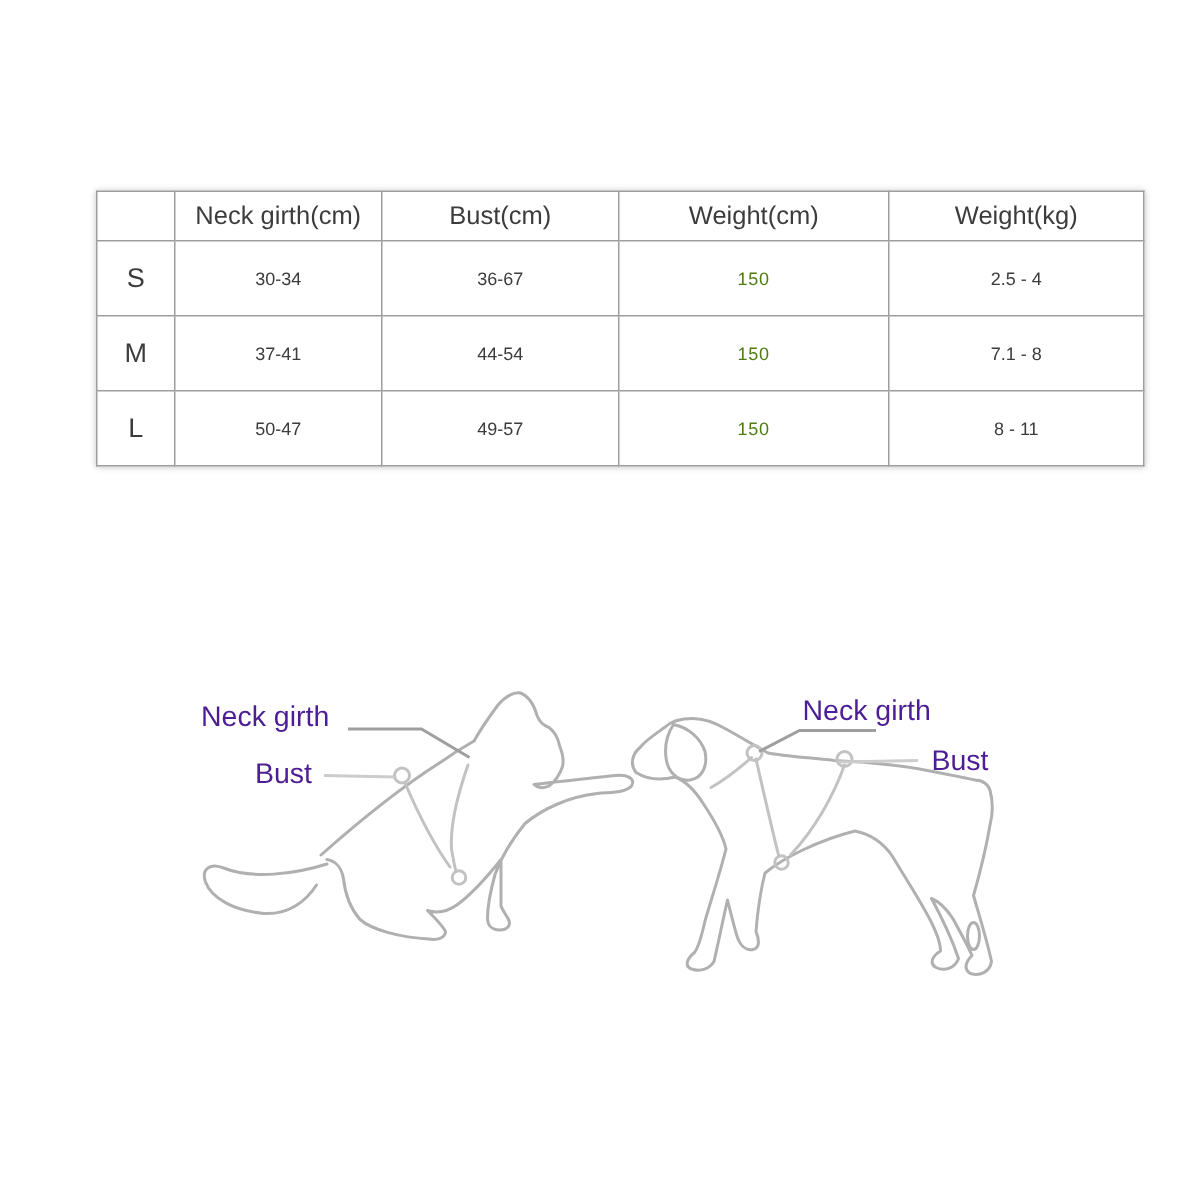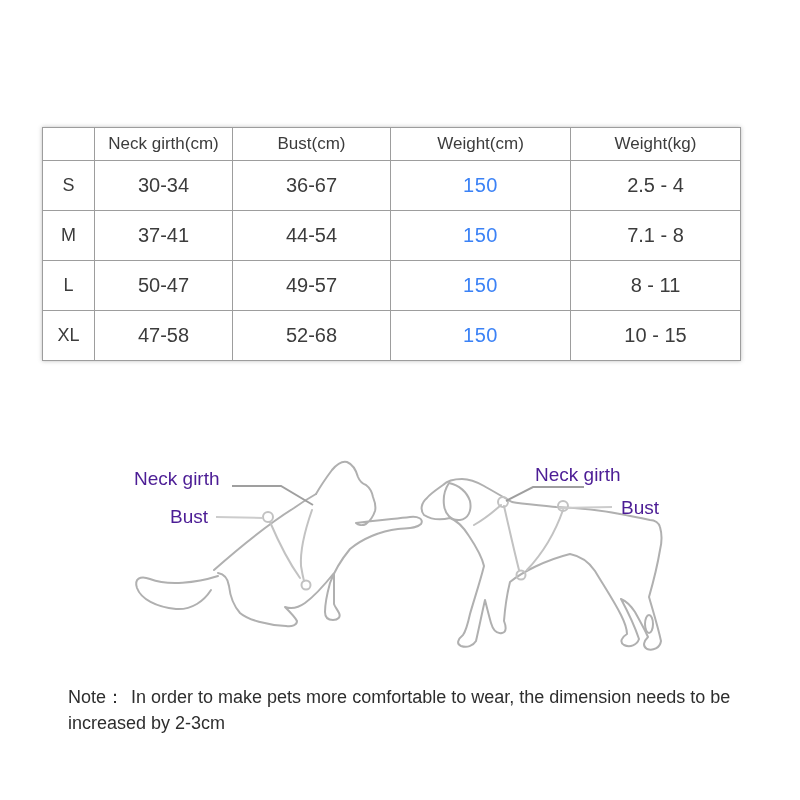--- a/index.html
+++ b/index.html
@@ -6,36 +6,36 @@
   body{background:#ffffff;}
   .canvas{
     position:relative;
     width:800px;height:800px;
     background:#ffffff;
     font-family:"Liberation Sans", sans-serif;
     overflow:hidden;
   }
   
   .size-table{
-    position:absolute;left:42px;top:127px;width:698px;
+    position:absolute;left:64px;top:127px;width:698px;
     border-collapse:collapse;table-layout:fixed;
     background:#ffffff;
     color:#3c3c3c;
     box-shadow:0 0 4px rgba(110,110,110,0.45);
   }
   .size-table th,.size-table td{
     border:1px solid #9d9d9d;
     text-align:center;vertical-align:middle;
     font-weight:normal;
     padding:0;
   }
   .size-table thead th{height:32px;font-size:17px;}
-  .size-table tbody td{height:49px;font-size:20px;}
+  .size-table tbody td{height:49px;font-size:12px;}
   .size-table td.size-cell{font-size:18px;}
-  .size-table td.len-cell{color:#3b82f6;letter-spacing:0.5px;}
+  .size-table td.len-cell{color:#4d7c0f;letter-spacing:0.5px;}
   
   .art{position:absolute;left:0;top:0;pointer-events:none;}
   .outline{fill:none;stroke:#b0b0b0;stroke-width:2;stroke-linecap:round;stroke-linejoin:round;}
   .harness{fill:none;stroke:#c2c2c2;stroke-width:2;stroke-linecap:round;}
   .leader-dark{fill:none;stroke:#9f9f9f;stroke-width:2;}
   .leader-light{fill:none;stroke:#cccccc;stroke-width:2;}
   .pet-label{
     position:absolute;font-size:19px;color:#4c1d95;white-space:nowrap;
   }
   
@@ -81,27 +81,20 @@
         <td>44-54</td>
         <td class="len-cell">150</td>
         <td>7.1 - 8</td>
       </tr>
       <tr>
         <td class="size-cell">L</td>
         <td>50-47</td>
         <td>49-57</td>
         <td class="len-cell">150</td>
         <td>8 - 11</td>
-      </tr>
-      <tr>
-        <td class="size-cell">XL</td>
-        <td>47-58</td>
-        <td>52-68</td>
-        <td class="len-cell">150</td>
-        <td>10 - 15</td>
       </tr>
     </tbody>
   </table>
 
   <svg class="art" width="800" height="800" viewBox="0 0 800 800">
 
     <g>
       <path class="outline" d="
         M 316,494
         C 320,487 326,478 332,470
@@ -208,17 +201,14 @@
       <path class="leader-dark" d="M 584,487 L 533,487 L 506,501"></path>
       <path class="leader-light" d="M 612,507 L 559,508"></path>
     </g>
   </svg>
 
   <div class="pet-label" style="left:134px;top:468px;">Neck girth</div>
   <div class="pet-label" style="left:170px;top:506px;">Bust</div>
   <div class="pet-label" style="left:535px;top:464px;">Neck girth</div>
   <div class="pet-label" style="left:621px;top:497px;">Bust</div>
 
-  <div class="note">
-    <span class="prefix">Note：</span><span>In order to make pets more comfortable to wear, the dimension needs to be increased by 2-3cm</span>
-  </div>
 
 </div>
 
 </body></html>

